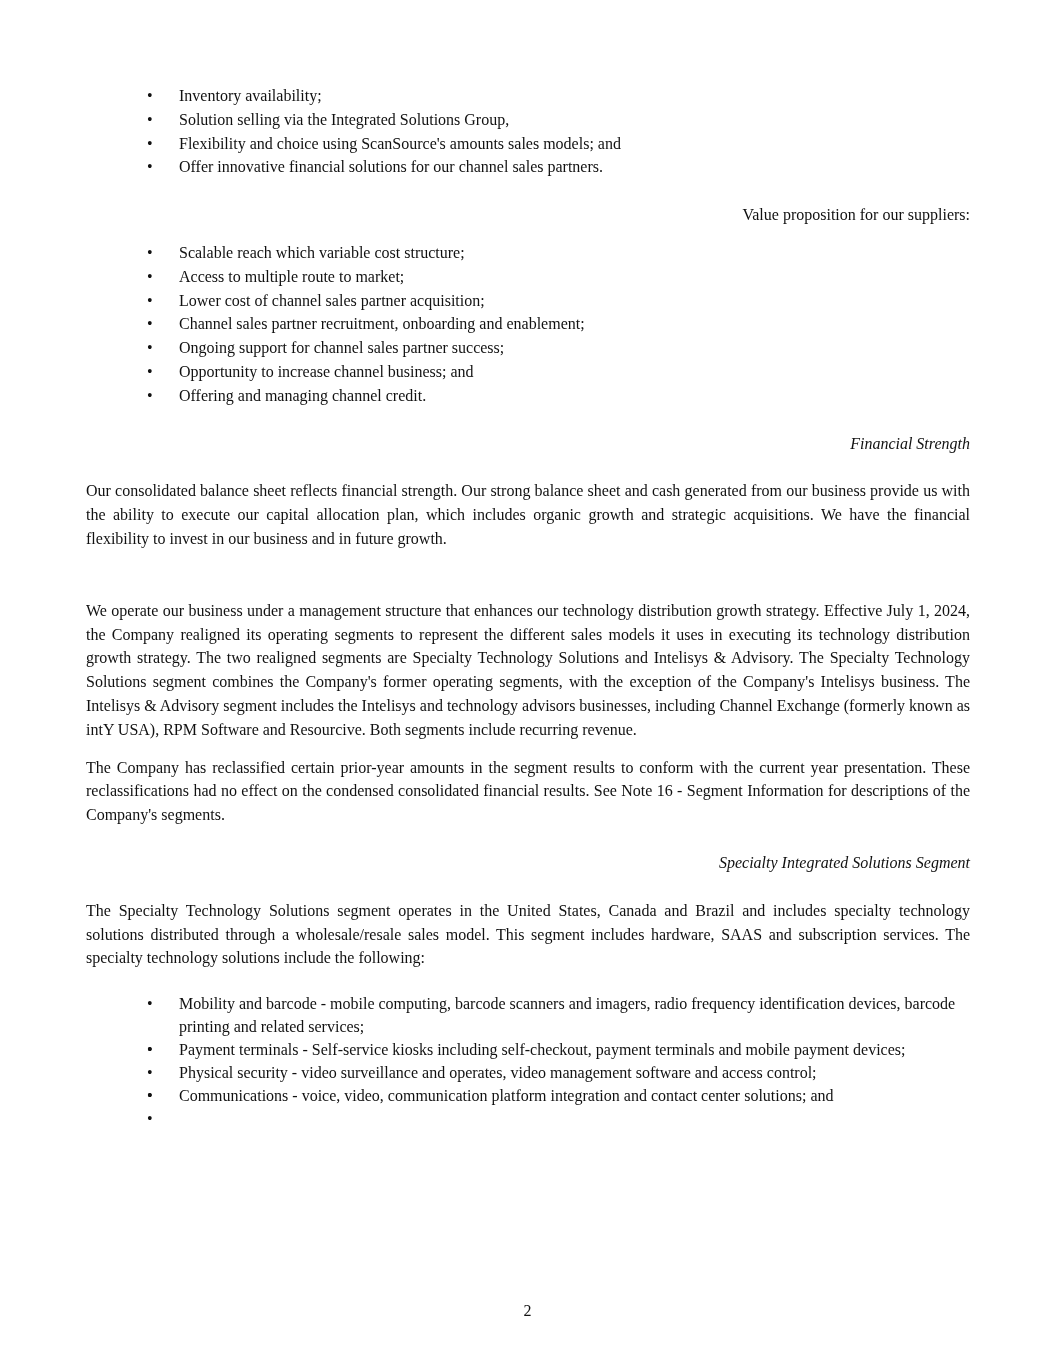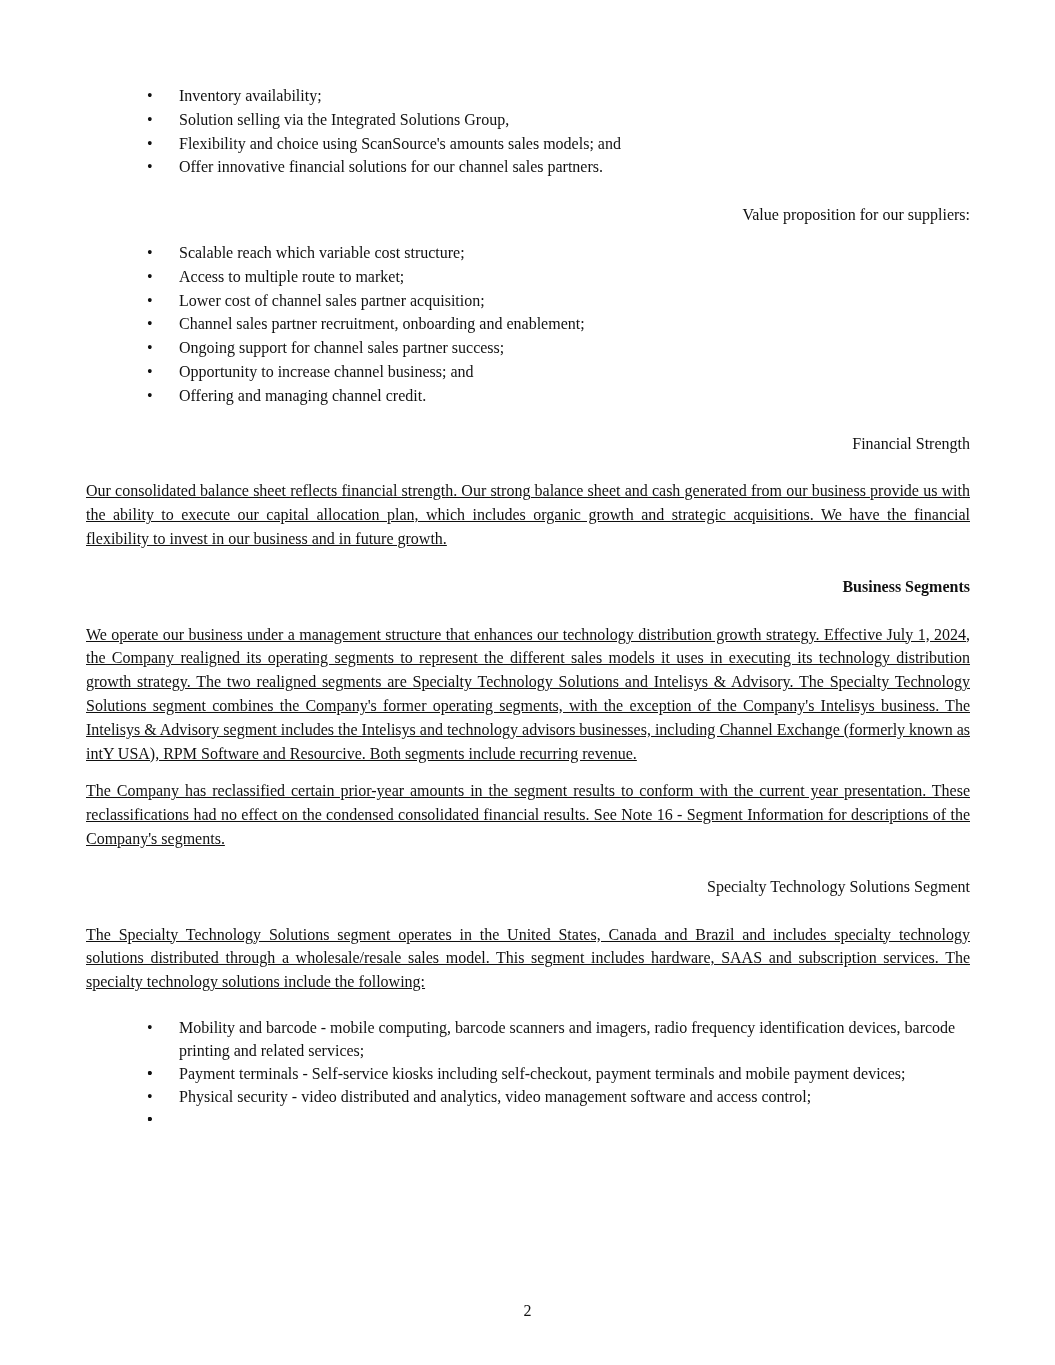--- a/index.html
+++ b/index.html
@@ -37,23 +37,23 @@
       left: 61px;
       top: 0;
     }
     p {
       margin: 0;
       line-height: 23.8px;
       text-align: right;
     }
     .justify {
       text-align: justify;
-      text-decoration: underline;
     }
     .italic-heading {
+      font-style: italic;
     }
     .bold-heading {
       font-weight: bold;
     }
     .indent-label {
       padding-left: 31px;
     }
     .gap-24 { height: 24px; }
     .gap-14 { height: 14px; }
     .gap-22 { height: 22px; }
@@ -97,45 +97,44 @@
   <div class="gap-24"></div>
 
   <p class="italic-heading">Financial Strength</p>
 
   <div class="gap-24"></div>
 
   <p class="justify">Our consolidated balance sheet reflects financial strength. Our strong balance sheet and cash generated from our business provide us with the ability to execute our capital allocation plan, which includes organic growth and strategic acquisitions. We have the financial flexibility to invest in our business and in future growth.</p>
 
   <div class="gap-24"></div>
 
-  <p class="bold-heading">Business Segments</p>
 
   <div class="gap-24"></div>
 
   <p class="justify">We operate our business under a management structure that enhances our technology distribution growth strategy. Effective July 1, 2024, the Company realigned its operating segments to represent the different sales models it uses in executing its technology distribution growth strategy. The two realigned segments are Specialty Technology Solutions and Intelisys &amp; Advisory. The Specialty Technology Solutions segment combines the Company's former operating segments, with the exception of the Company's Intelisys business. The Intelisys &amp; Advisory segment includes the Intelisys and technology advisors businesses, including Channel Exchange (formerly known as intY USA), RPM Software and Resourcive. Both segments include recurring revenue.</p>
 
   <div class="gap-14"></div>
 
   <p class="justify">The Company has reclassified certain prior-year amounts in the segment results to conform with the current year presentation. These reclassifications had no effect on the condensed consolidated financial results. See Note 16 - Segment Information for descriptions of the Company's segments.</p>
 
   <div class="gap-24"></div>
 
-  <p class="italic-heading">Specialty Technology Solutions Segment</p>
+  <p class="italic-heading">Specialty Integrated Solutions Segment</p>
 
   <div class="gap-24"></div>
 
   <p class="justify">The Specialty Technology Solutions segment operates in the United States, Canada and Brazil and includes specialty technology solutions distributed through a wholesale/resale sales model. This segment includes hardware, SAAS and subscription services. The specialty technology solutions include the following:</p>
 
   <div class="gap-22"></div>
 
   <ul class="bullets" style="line-height:23px;">
     <li style="line-height:23px;"><span class="bullet">•</span><span>Mobility and barcode - mobile computing, barcode scanners and imagers, radio frequency identification devices, barcode printing and related services;</span></li>
     <li style="line-height:23px;"><span class="bullet">•</span></li>
     <li style="line-height:23px;"><span class="bullet">•</span><span>Payment terminals - Self-service kiosks including self-checkout, payment terminals and mobile payment devices;</span></li>
-    <li style="line-height:23px;"><span class="bullet">•</span><span>Physical security - video distributed and analytics, video management software and access control;</span></li>
+    <li style="line-height:23px;"><span class="bullet">•</span><span>Physical security - video surveillance and operates, video management software and access control;</span></li>
     <li style="line-height:23px;"><span class="bullet">•</span></li>
-    <li style="line-height:23px;"><span class="bullet">•</span></li>
+    <li style="line-height:23px;"><span class="bullet">•</span><span>Communications - voice, video, communication platform integration and contact center solutions; and</span></li>
     <li style="line-height:23px;"><span class="bullet">•</span></li>
   </ul>
 
 </div>
 
 <div class="page-number">2</div>
 
 </body></html>

